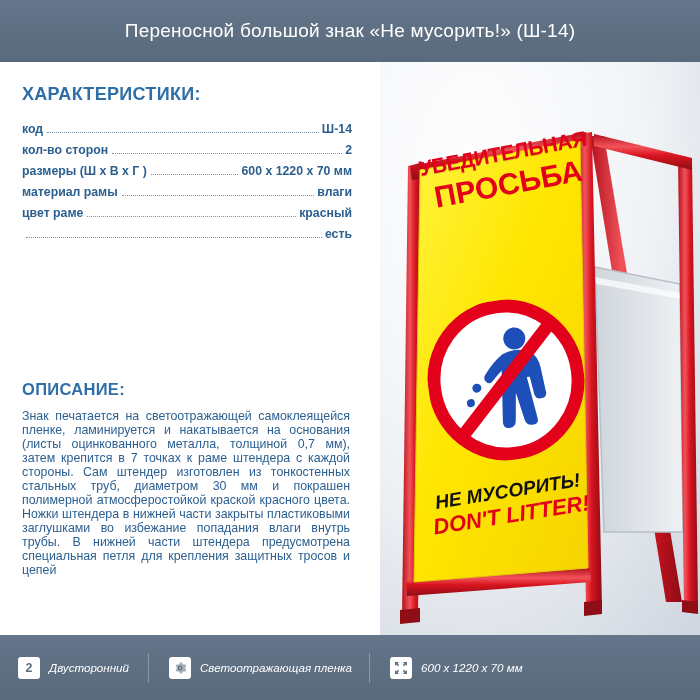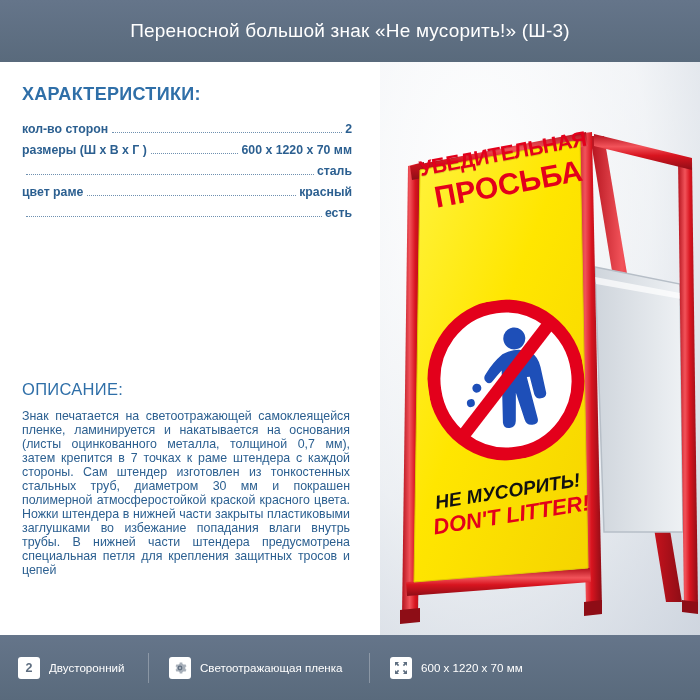--- a/index.html
+++ b/index.html
@@ -83,21 +83,21 @@
   }
   .spec-value {
     color: #2b5f90;
     font-weight: bold;
     font-size: 12.3px;
     text-align: right;
   }
   .desc-title {
     color: #2f6fa8;
     font-size: 16.5px;
-    font-weight: normal;
+    font-weight: bold;
     letter-spacing: 0.3px;
     margin: 0 0 10px 0;
   }
   .desc-body {
     width: 328px;
     color: #2b5f90;
     font-size: 12.4px;
     line-height: 14px;
     text-align: justify;
   }
@@ -155,63 +155,69 @@
     border-radius: 3px;
     display: flex;
     align-items: center;
     justify-content: center;
     font-size: 12.5px;
     font-weight: bold;
     margin-right: 9px;
     flex: 0 0 auto;
   }
   .badge-icon svg { display:block; }
-  .badge-label { white-space: nowrap; }
+  .badge-label { white-space: nowrap; font-style: italic; }
   .badge-div {
     width: 1px;
     height: 30px;
     background: rgba(255,255,255,0.28);
     margin: 0 0 0 0;
   }
   .b1 { padding-left: 18px; width: 130px; }
   .b2 { padding-left: 20px; width: 200px; }
   .b3 { padding-left: 20px; width: 300px; }
 </style>
 </head>
 <body>
 
 <div class="page">
 
   <div class="header">
-    <div class="header-title">Переносной большой знак «Не мусорить!» (Ш-3)</div>
+    <div class="header-title">Переносной большой знак «Не мусорить!» (Ш-14)</div>
   </div>
 
   <div class="content">
 
     <div class="left-col">
       <div class="section-title">ХАРАКТЕРИСТИКИ:</div>
       <div class="spec-list">
 
+        <div class="spec-row">
+          <span class="spec-label">код</span>
+          <span class="spec-dots"></span>
+          <span class="spec-value">Ш-14</span>
+        </div>
 
         <div class="spec-row">
           <span class="spec-label">кол-во  сторон</span>
           <span class="spec-dots"></span>
           <span class="spec-value">2</span>
         </div>
 
         <div class="spec-row">
           <span class="spec-label">размеры (Ш х В х Г )</span>
           <span class="spec-dots"></span>
           <span class="spec-value">600 x 1220 x 70 мм</span>
         </div>
 
 
         <div class="spec-row">
-          <span class="spec-dots"></span>
-          <span class="spec-value">сталь</span>
+          <span class="spec-label">материал рамы</span>
+          <span class="spec-dots"></span>
+          <span class="spec-value">влаги</span>
         </div>
 
         <div class="spec-row">
           <span class="spec-label">цвет раме</span>
           <span class="spec-dots"></span>
           <span class="spec-value">красный</span>
         </div>
 
 
         <div class="spec-row">

